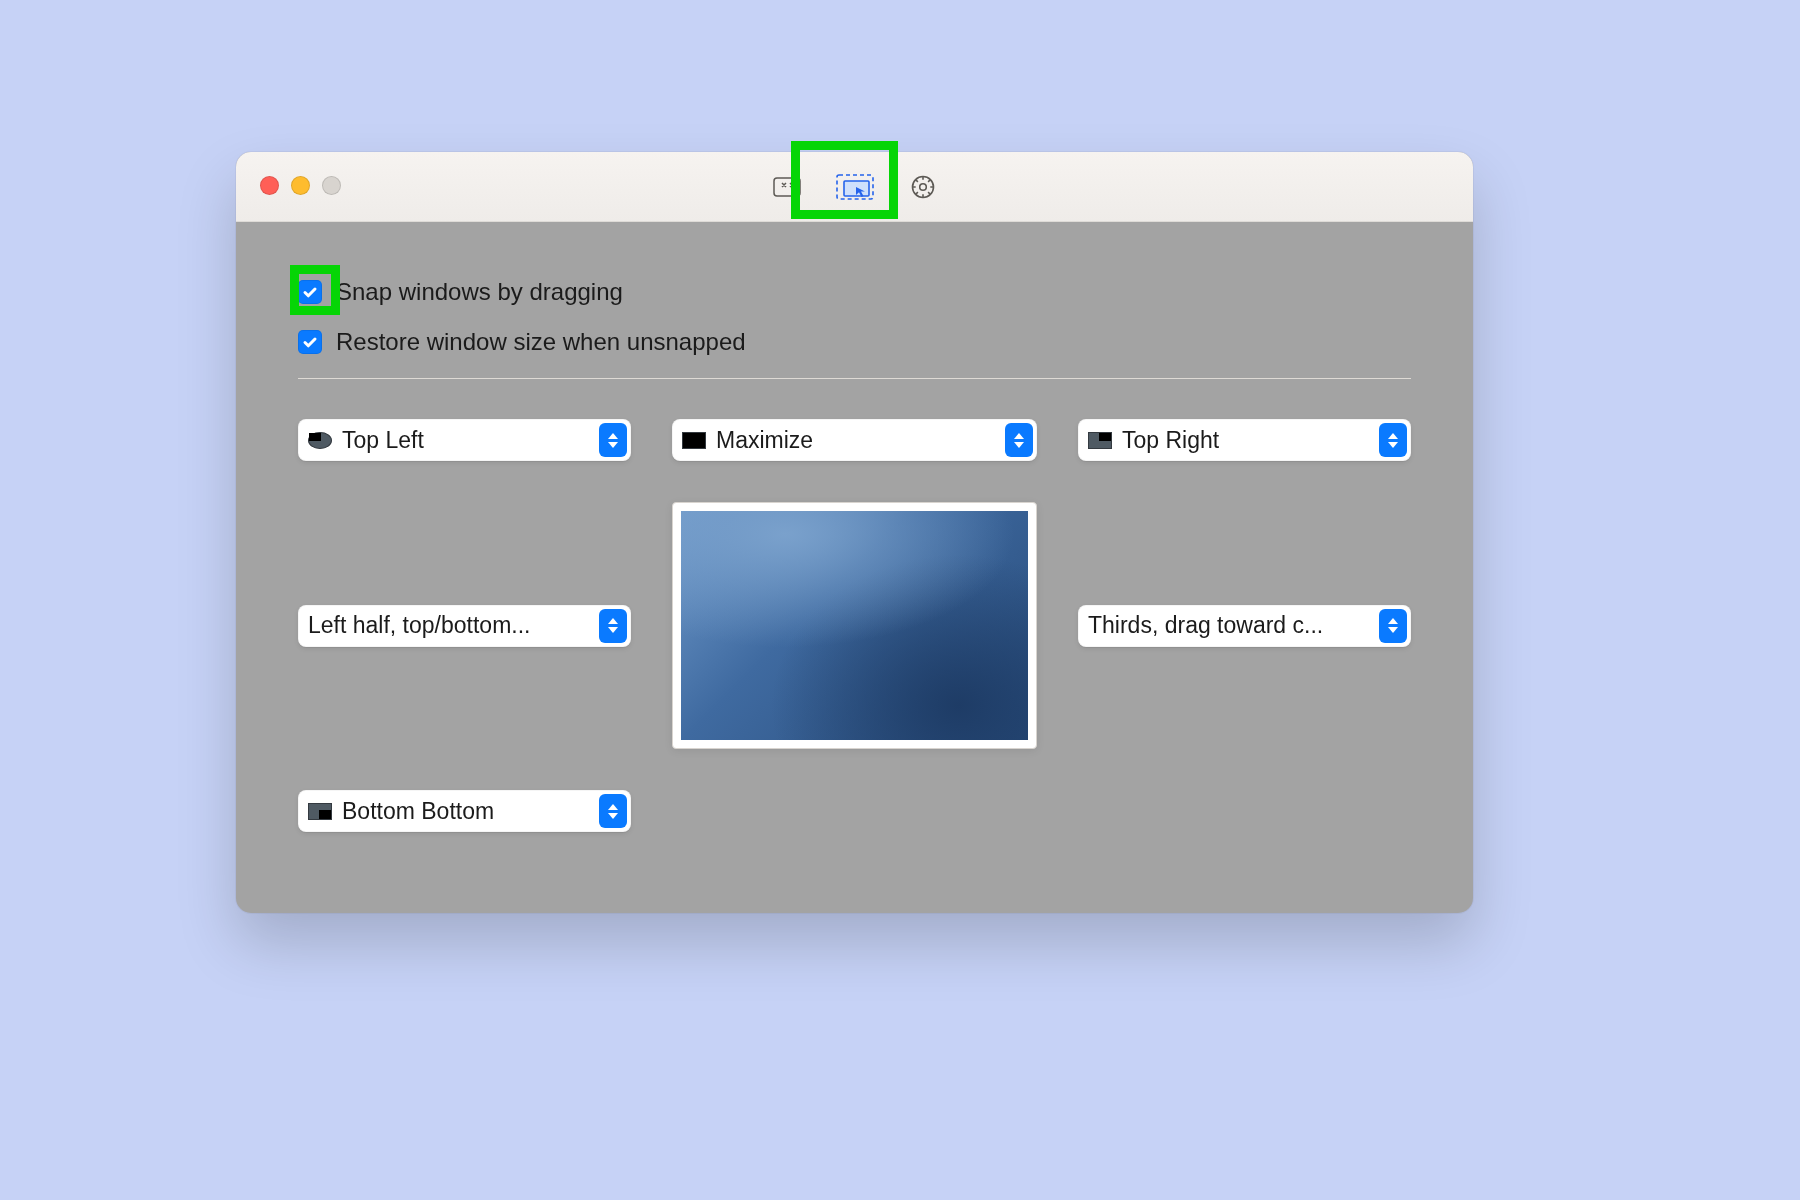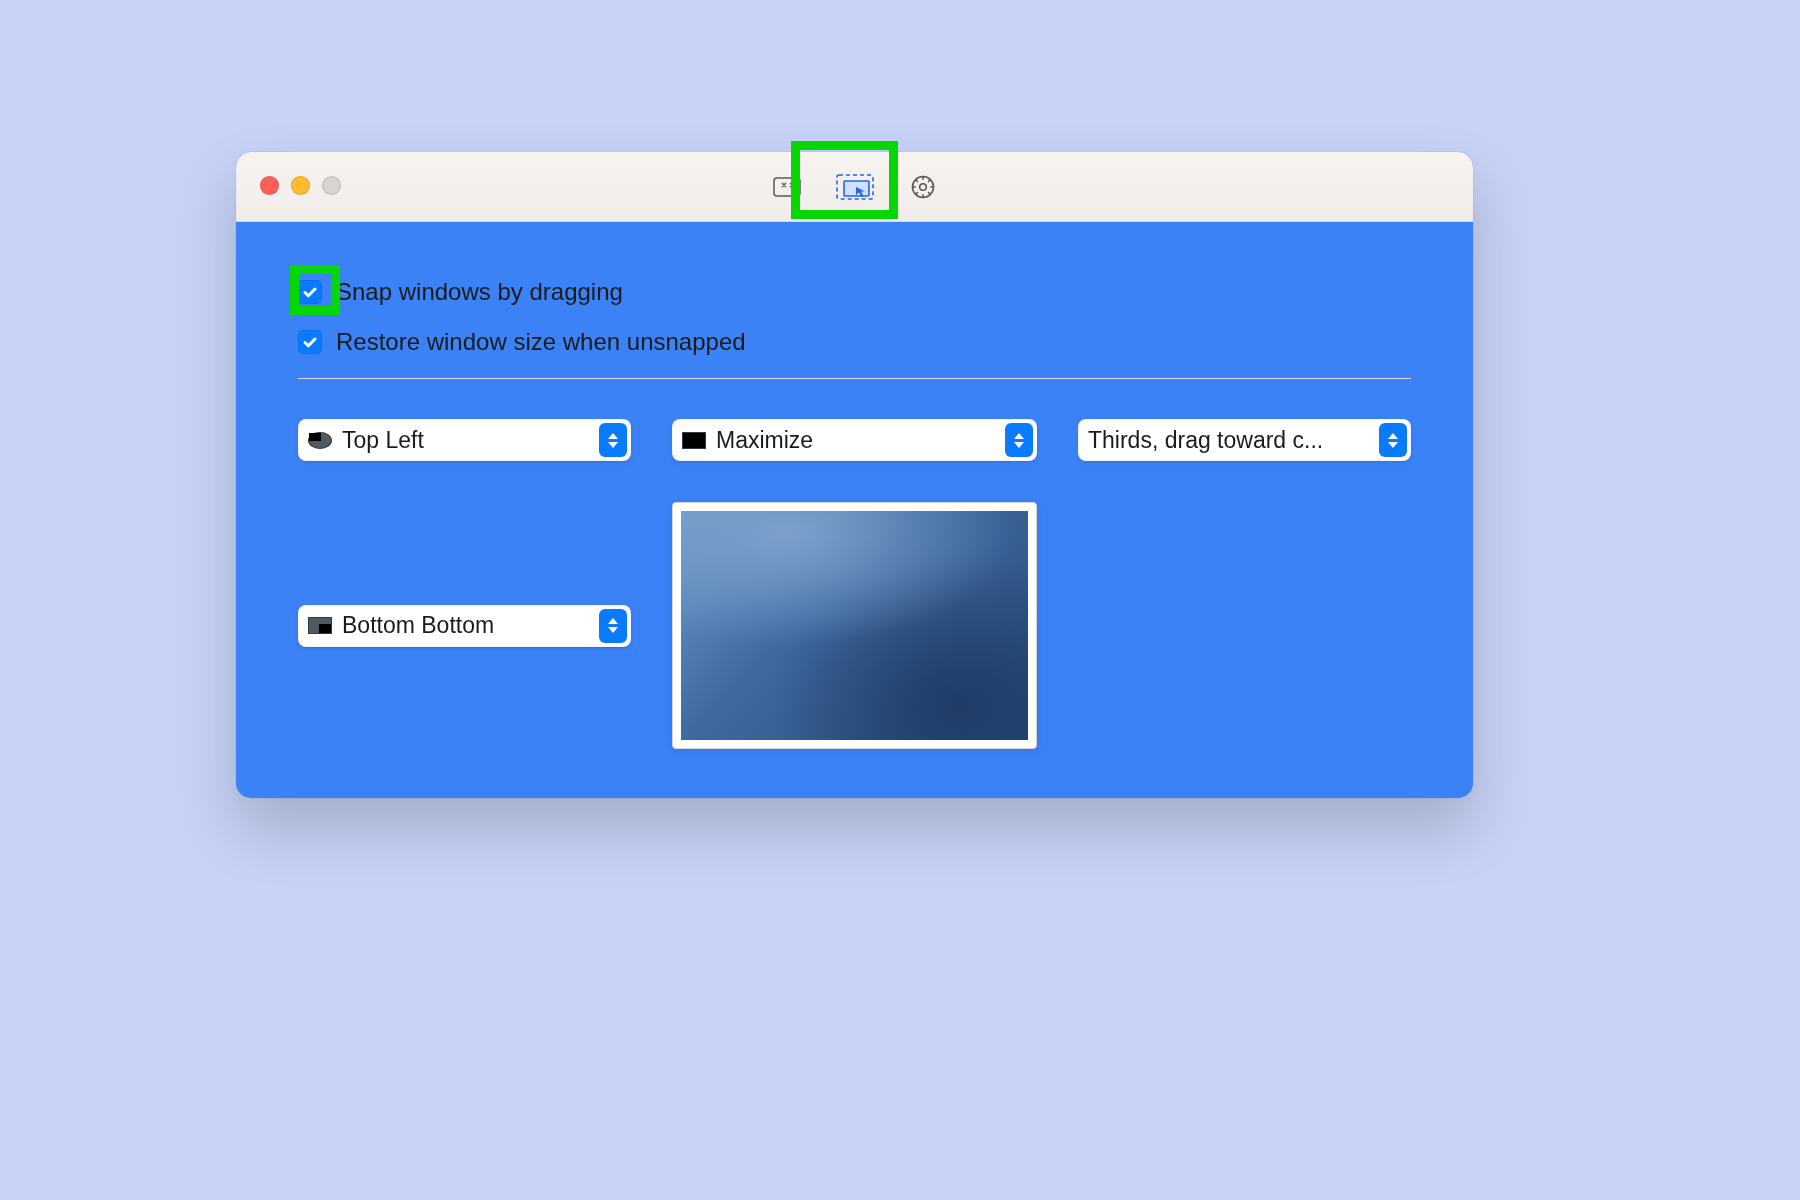--- a/index.html
+++ b/index.html
@@ -8,22 +8,22 @@
     background: #c6d2f6;
     font-family: -apple-system, "Helvetica Neue", Arial, sans-serif;
     font-size: 21px;
     color: #1b1b1b;
     overflow: hidden;
   }
   .stage { position: relative; width: 1800px; height: 1200px; }
   .window {
     position: absolute;
     left: 236px; top: 152px;
-    width: 1237px; height: 646px;
-    background: #3b82f6;
+    width: 1237px; height: 761px;
+    background: #a3a3a3;
     border-radius: 15px;
     box-shadow: 0 30px 60px rgba(0,0,0,0.18), 0 0 0 1px rgba(0,0,0,0.04);
     overflow: hidden;
   }
   .titlebar {
     position: relative;
     height: 70px;
     background: linear-gradient(#f6f3f0, #efece9);
     border-bottom: 1px solid #dedbd7;
   }
@@ -220,21 +220,38 @@
         <div class="dropdown">
           <span class="mini full">
               <span class="win"></span>
             </span>
           <span class="label">Maximize</span>
           <span class="arrows">
               <span class="tri up"></span>
               <span class="tri down"></span>
             </span>
         </div>
-
+        <div class="dropdown">
+          <span class="mini tr">
+              <span class="win"></span>
+            </span>
+          <span class="label">Top Right</span>
+          <span class="arrows">
+              <span class="tri up"></span>
+              <span class="tri down"></span>
+            </span>
+        </div>
+
+        <div class="dropdown">
+          <span class="label">Left half, top/bottom...</span>
+          <span class="arrows">
+              <span class="tri up"></span>
+              <span class="tri down"></span>
+            </span>
+        </div>
         <div class="preview-cell">
           <div class="preview">
             <div class="preview-inner"></div>
           </div>
         </div>
 
         <div class="dropdown">
           <span class="label">Thirds, drag toward c...</span>
           <span class="arrows">
               <span class="tri up"></span>

